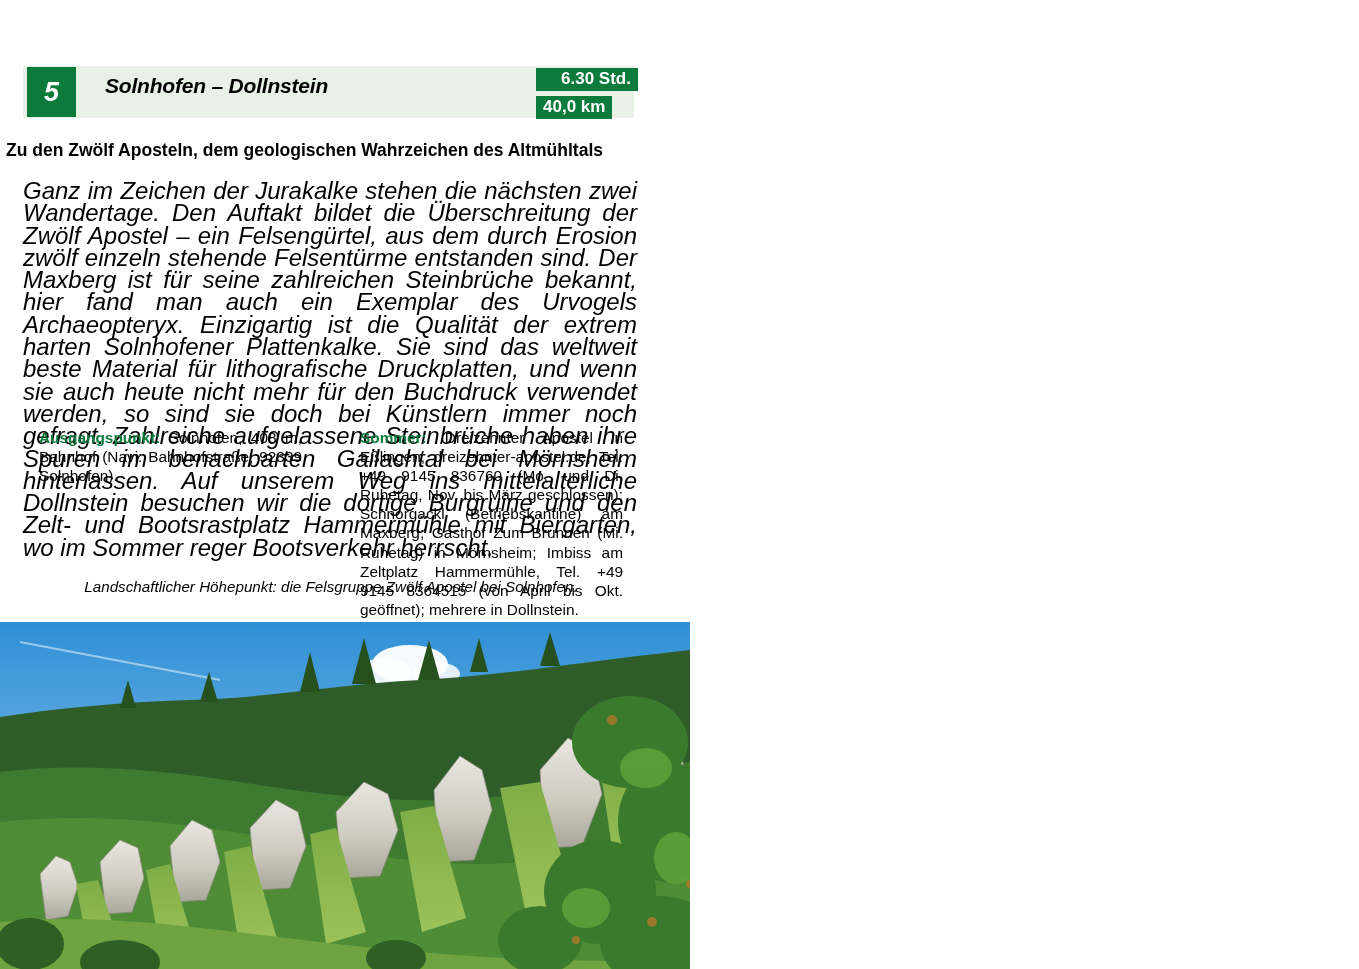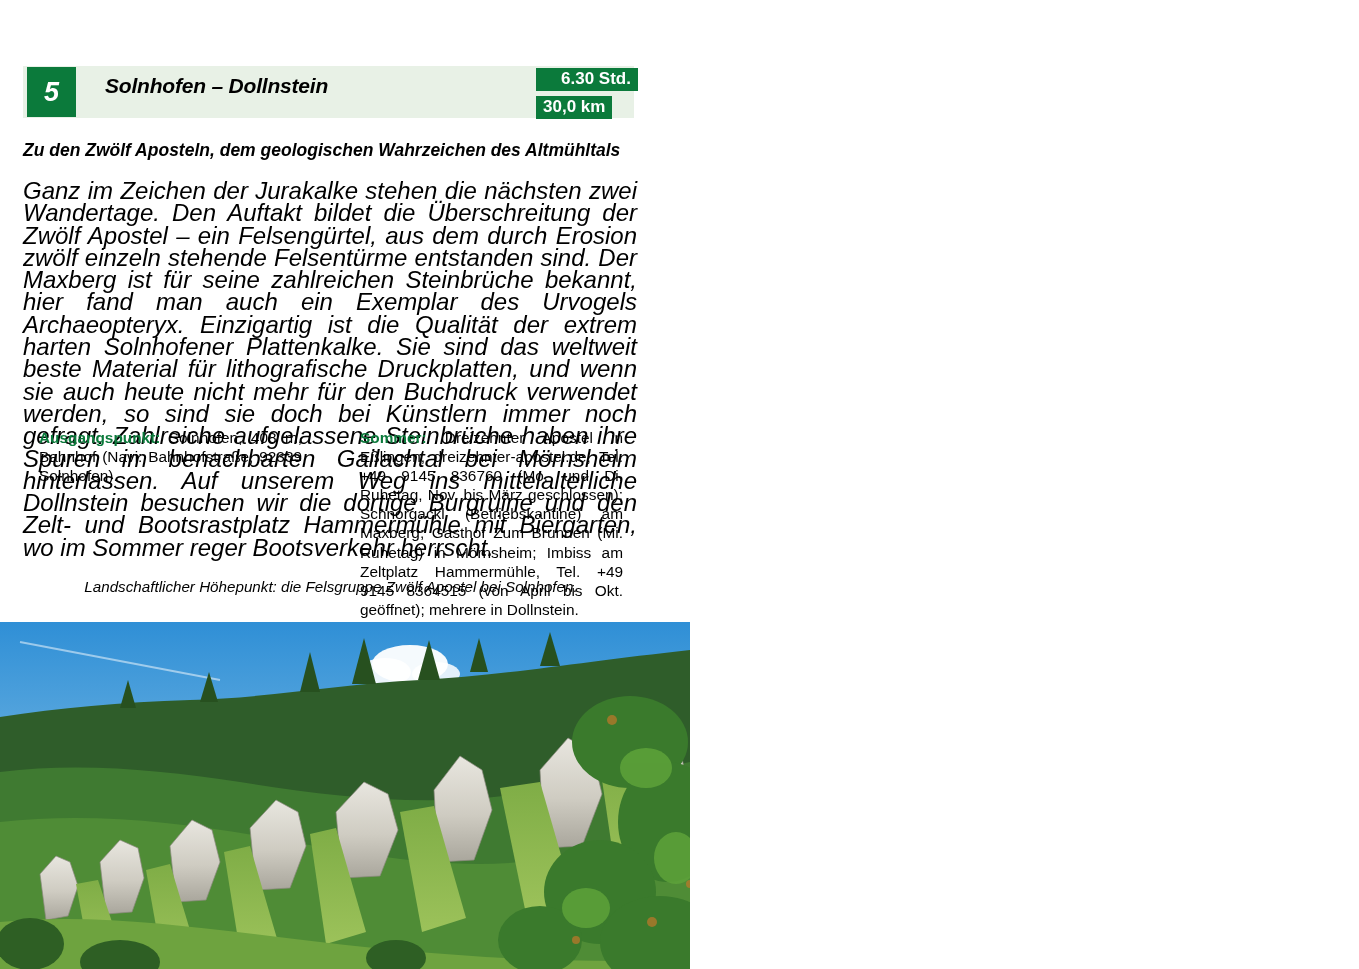--- a/index.html
+++ b/index.html
@@ -35,22 +35,22 @@
   .badge{
     position:absolute;background:#0b7a3b;color:#fff;
     font-size:17px;font-weight:700;
     padding:1px 7px 2px 7px;
     white-space:nowrap;
   }
   .badge-time{left:536px;top:68px;padding-left:25px;}
   .badge-dist{left:536px;top:96px;}
 
   .subhead{
-    position:absolute;left:23px;top:140px;width:615px;
-    font-size:17.5px;font-weight:700;font-style:italic;
+    position:absolute;left:6px;top:140px;width:615px;
+    font-size:17.5px;font-weight:700;
     white-space:nowrap;
   }
   .intro{
     position:absolute;left:23px;top:180px;width:614px;
     font-size:24px;font-style:italic;line-height:22.3px;
     text-align:justify;text-justify:inter-word;
     hyphens:manual;
   }
 
   .info-grid{
@@ -83,21 +83,21 @@
 <body>
 
 <div class="page">
 
   <div class="left-col">
 
     <div class="header-bar"></div>
     <div class="num-box">5</div>
     <div class="route-title">Solnhofen – Dollnstein</div>
     <div class="badge badge-time">6.30 Std.</div>
-    <div class="badge badge-dist">30,0 km</div>
+    <div class="badge badge-dist">40,0 km</div>
 
     <div class="subhead">Zu den Zwölf Aposteln, dem geologischen Wahrzeichen des Altmühltals</div>
     <div class="intro">Ganz im Zeichen der Jurakalke stehen die nächsten zwei Wandertage. Den Auftakt bildet die Überschreitung der Zwölf Apostel – ein Felsengürtel, aus dem durch Erosion zwölf einzeln stehende Felsentürme entstanden sind. Der Maxberg ist für seine zahlreichen Steinbrüche bekannt, hier fand man auch ein Exemplar des Urvogels Archaeopteryx. Einzigartig ist die Qualität der extrem harten Solnhofener Plattenkalke. Sie sind das weltweit beste Material für lithografische Druckplatten, und wenn sie auch heute nicht mehr für den Buchdruck verwendet werden, so sind sie doch bei Künstlern immer noch gefragt. Zahlreiche aufgelassene Steinbrüche haben ihre Spuren im benachbarten Gailachtal bei Mörnsheim hinterlassen. Auf unserem Weg ins mittelalterliche Dollnstein besuchen wir die dortige Burgruine und den Zelt- und Bootsrastplatz Hammermühle mit Biergarten, wo im Sommer reger Bootsverkehr herrscht.</div>
 
     <div class="info-grid">
       <div class="info-col">
         <p><span class="lbl">Ausgangspunkt:</span><span> Solnhofen, 408 m, Bahnhof (Navi: Bahnhofstraße, 92339 Solnhofen).</span></p>
       </div>
       <div class="info-col">
         <p><span class="lbl">Sommer:</span><span> Dreizehnter Apostel in Eßlingen, dreizehnter-apostel.de, Tel. +49 9145 836760 (Mo. und Di. Ruhetag, Nov. bis März geschlossen); Schnorgackl (Betriebskantine) am Maxberg; Gasthof Zum Brunnen (Mi. Ruhetag) in Mörnsheim; Imbiss am Zeltplatz Hammermühle, Tel. +49 9145 8364515 (von April bis Okt. geöffnet); mehrere in Dollnstein.</span></p>

